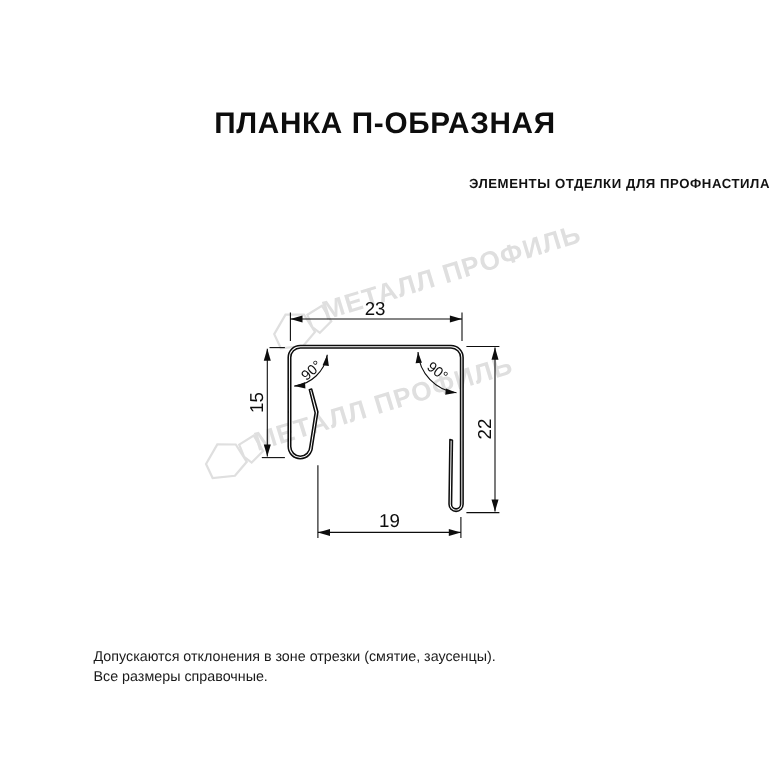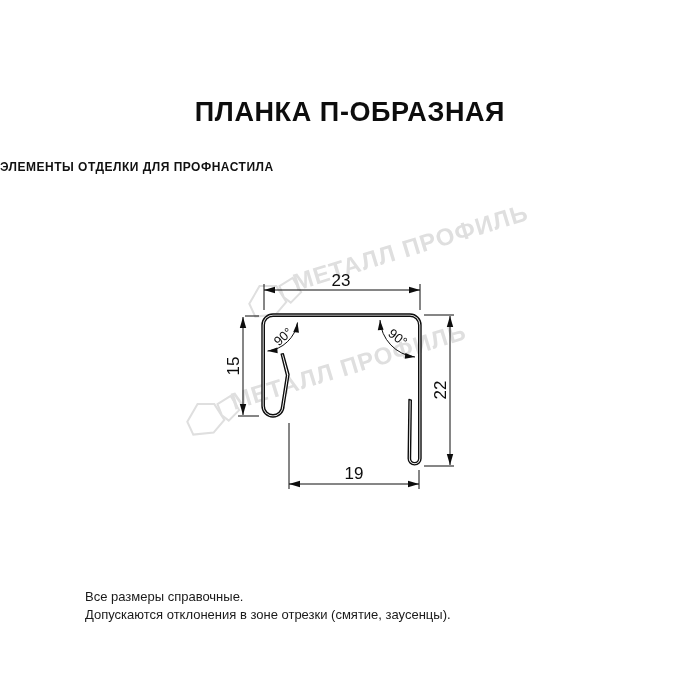--- a/index.html
+++ b/index.html
@@ -1,20 +1,20 @@
 <!DOCTYPE html>
 <html><head>
 <meta charset="utf-8">
 <style>
   html,body{margin:0;padding:0;background:#ffffff;}
   .page{position:relative;width:700px;height:700px;background:#ffffff;overflow:hidden;
         font-family:"Liberation Sans",sans-serif;color:#0d0d0d;}
   .title-block{position:absolute;left:0;top:99px;width:700px;text-align:center;}
   .title-line{font-size:27px;font-weight:700;letter-spacing:0.6px;line-height:27px;color:#0d0d0d;}
-  .subtitle{position:absolute;left:0;top:160px;width:700px;text-align:left;
+  .subtitle{position:absolute;left:0;top:160px;width:700px;text-align:right;
             font-size:12px;font-weight:700;letter-spacing:0.5px;color:#111;}
   .drawing-svg{position:absolute;left:0;top:0;}
   .footer{position:absolute;left:85px;top:588px;font-size:13px;line-height:17.5px;color:#1a1a1a;}
   .dim-label{font-size:17px;fill:#0d0d0d;}
   .angle-label{font-size:13px;fill:#0d0d0d;}
   .wm-text{font-size:24px;font-weight:700;letter-spacing:1px;}
 </style>
 </head>
 <body>
 
@@ -104,17 +104,17 @@
     <polygon points="0,0 10,2.9 10,-2.9" fill="#0d0d0d" transform="translate(267.5,351) rotate(-4)"></polygon>
     <text class="angle-label" transform="translate(286,340) rotate(-42)" text-anchor="middle">90°</text>
 
     <path d="M 380 320 A 39.5 39.5 0 0 0 415 357" fill="none" stroke="#0d0d0d" stroke-width="1"></path>
     <polygon points="0,0 10,2.9 10,-2.9" fill="#0d0d0d" transform="translate(380,320) rotate(86)"></polygon>
     <polygon points="0,0 10,2.9 10,-2.9" fill="#0d0d0d" transform="translate(415,357) rotate(-174)"></polygon>
     <text class="angle-label" transform="translate(395,341) rotate(38)" text-anchor="middle">90°</text>
   </svg>
 
   <div class="footer">
+    <div>Допускаются отклонения в зоне отрезки (смятие, заусенцы).</div>
     <div>Все размеры справочные.</div>
-    <div>Допускаются отклонения в зоне отрезки (смятие, заусенцы).</div>
   </div>
 
 </div>
 
 </body></html>

